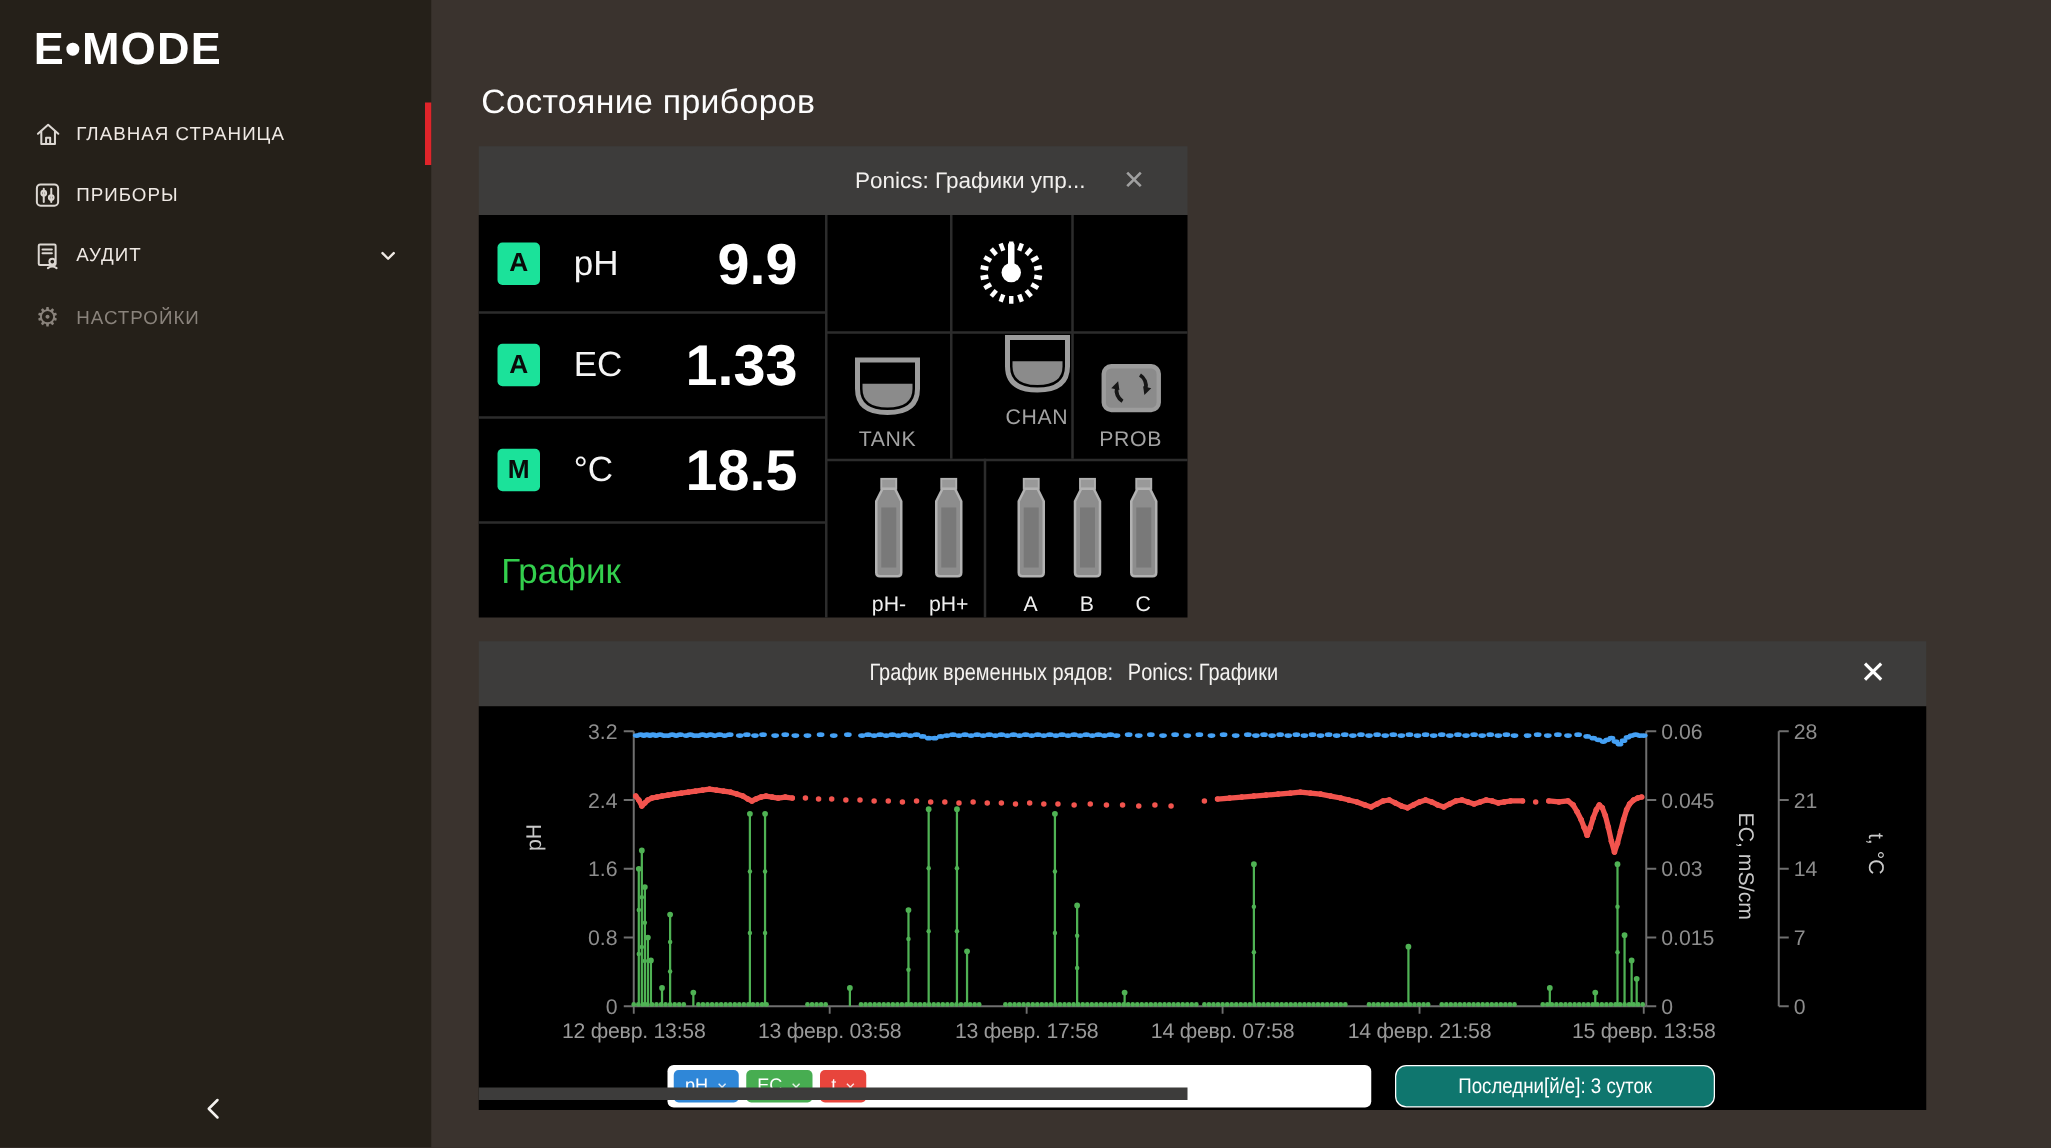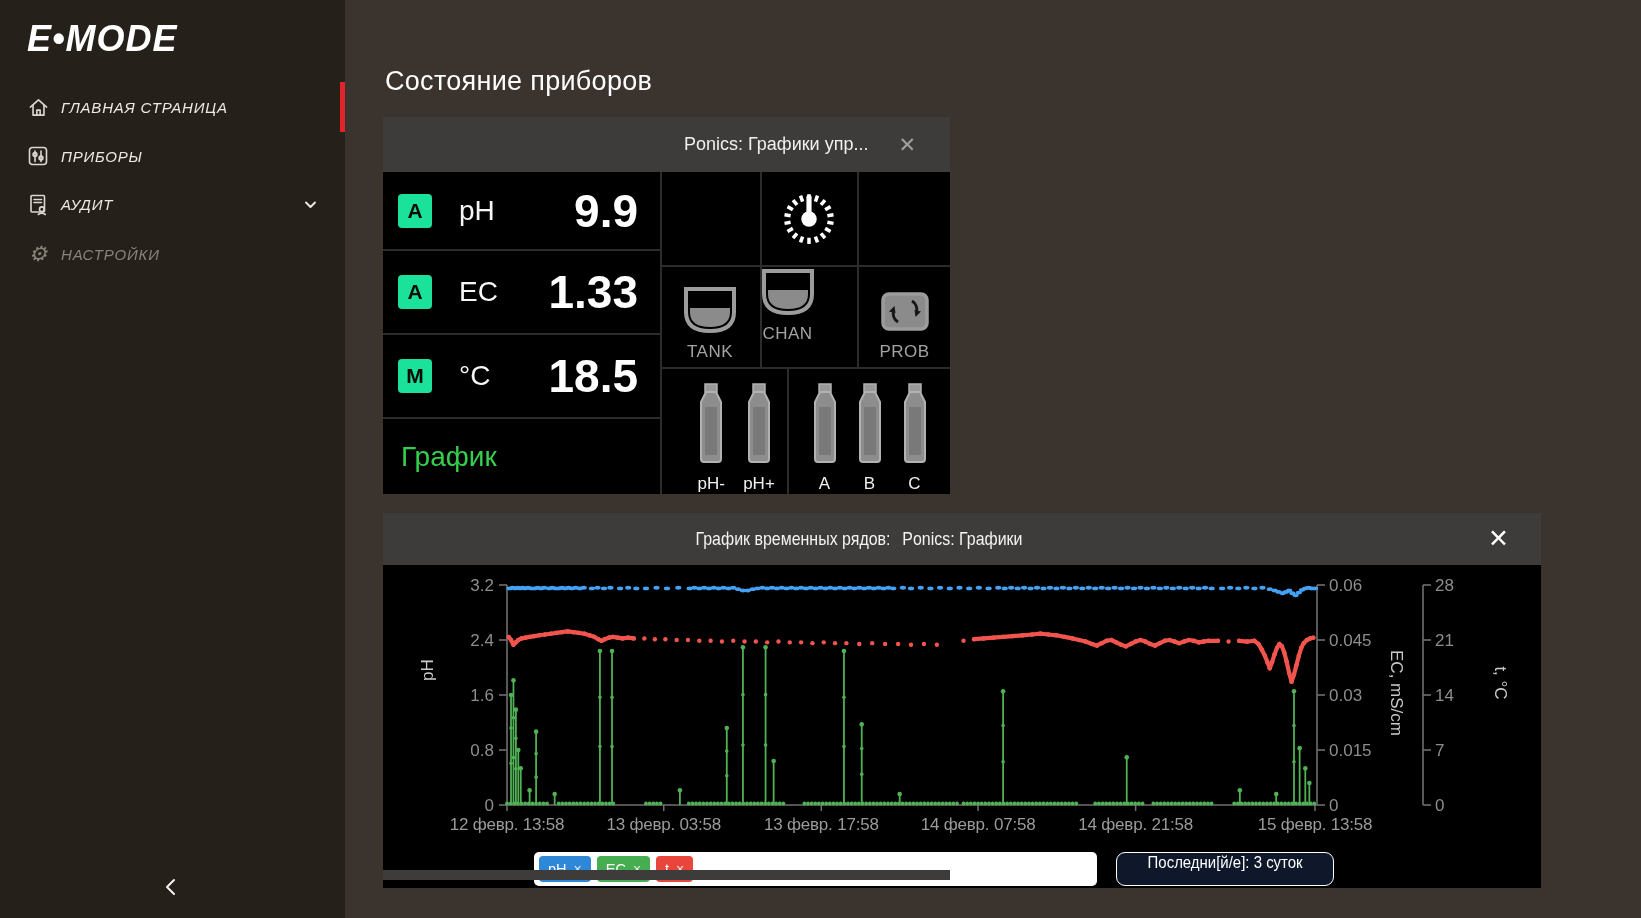--- a/index.html
+++ b/index.html
@@ -1,21 +1,21 @@
 <!DOCTYPE html>
 <html><head>
 <meta charset="utf-8">
 <style>
   * { margin:0; padding:0; box-sizing:border-box; }
   html,body { width:1641px; height:918px; overflow:hidden; background:#3a332e;
     font-family:"Liberation Sans", sans-serif; }
   .screen { position:relative; width:1641px; height:918px; background:#3a332e; }
 
   
-  .sidebar { position:absolute; left:0; top:0; width:345px; height:918px; background:#252019;font-style:italic; }
+  .sidebar { position:absolute; left:0; top:0; width:345px; height:918px; background:#252019; }
   .logo { position:absolute; left:27px; top:18px; font-size:36px; font-weight:800; color:#fff; letter-spacing:1px; }
   .nav-item { position:absolute; left:0; width:345px; height:40px; display:flex; align-items:center; padding-left:26px; cursor:pointer; }
   .nav-item .nicon { width:24px; height:24px; display:flex; align-items:center; justify-content:center; margin-right:11px; }
   .nav-item .nlabel { font-size:15px; letter-spacing:.8px; color:#efe9e4; }
   .nav-item.dim .nlabel { color:#8a837c; }
   .nav-chev { position:absolute; right:26px; top:12px; }
   .active-bar { position:absolute; right:0; top:82px; width:5px; height:50px; background:#e0242a; }
   .collapse-btn { position:absolute; left:152px; top:874px; width:36px; height:30px; display:flex; align-items:center; justify-content:center; cursor:pointer; }
 
   
@@ -49,21 +49,21 @@
   .chart-title { position:absolute; left:0; right:206px; text-align:center; font-size:19px; color:#f5f3f1; transform:scaleX(.84); }
   .chart-title .sub { margin-left:14px; }
   .chpanel .pclose { position:absolute; right:32px; top:13px; font-size:25px; color:#fff; font-weight:300; }
   .chart-body { position:relative; width:1158px; height:323px; background:#000; }
   svg text.tick { font-family:"Liberation Sans",sans-serif; font-size:17px; fill:#8d8d8d; }
   svg text.xt   { font-family:"Liberation Sans",sans-serif; font-size:17px; fill:#9a9a9a; letter-spacing:-.2px; }
   svg text.atitle { font-family:"Liberation Sans",sans-serif; font-size:17px; fill:#c9c9c9; }
   .chips-bar { position:absolute; left:151px; top:287px; width:563px; height:34px; background:#fff; border-radius:5px; display:flex; align-items:center; padding-left:5px; gap:6px; cursor:text; }
   .chip { height:26px; border-radius:4px; color:#fff; font-size:14.5px; display:flex; align-items:center; padding:0 9px; gap:7px; cursor:pointer; }
   .chip .chip-x { opacity:.85; font-size:14px; cursor:pointer; }
-  .range-btn { position:absolute; left:733px; top:287px; width:218px; height:34px; background:#0f172a; border:1.6px solid #fff; border-radius:9px; color:#fff; font-size:17px; font-family:"Liberation Sans",sans-serif; cursor:pointer; display:flex; align-items:flex-start; justify-content:center; }
+  .range-btn { position:absolute; left:733px; top:287px; width:256px; height:34px; background:#0f766e; border:1.6px solid #fff; border-radius:9px; color:#fff; font-size:17px; font-family:"Liberation Sans",sans-serif; cursor:pointer; display:flex; align-items:center; justify-content:center; }
   .range-btn .cond { display:inline-block; transform:scaleX(.88); white-space:nowrap; }
 
   .stub-panel { position:absolute; left:38px; top:395px; width:567px; height:10px; background:#3d3c3b; }
 </style>
 </head>
 <body>
 
 <div class="screen">
 
   <aside class="sidebar">
@@ -193,21 +193,21 @@
 
         <div class="cell" style="left:277px;top:95px;width:100px;height:100px;padding-bottom:5px">
           <span>
             <svg width="56" height="48" viewBox="0 0 56 48">
                 <path d="M8,22 H48 V26 Q48,41 28,41 Q8,41 8,26 Z" fill="#8b8b8b"></path>
                 <path d="M4,3 H52 V26 Q52,45 28,45 Q4,45 4,26 Z" fill="none" stroke="#9c9c9c" stroke-width="4"></path>
               </svg>
           </span>
           <span class="ind-label">TANK</span>
         </div>
-        <div class="cell" style="left:357px;top:95px;width:95px;height:82px;padding-bottom:5px">
+        <div class="cell" style="left:399px;top:95px;width:95px;height:82px;padding-bottom:5px">
           <span>
             <svg width="56" height="48" viewBox="0 0 56 48">
                 <path d="M8,22 H48 V26 Q48,41 28,41 Q8,41 8,26 Z" fill="#8b8b8b"></path>
                 <path d="M4,3 H52 V26 Q52,45 28,45 Q4,45 4,26 Z" fill="none" stroke="#9c9c9c" stroke-width="4"></path>
               </svg>
           </span>
           <span class="ind-label">CHAN</span>
         </div>
         <div class="cell" style="left:476px;top:95px;width:91px;height:100px;padding-bottom:5px">
           <span>

